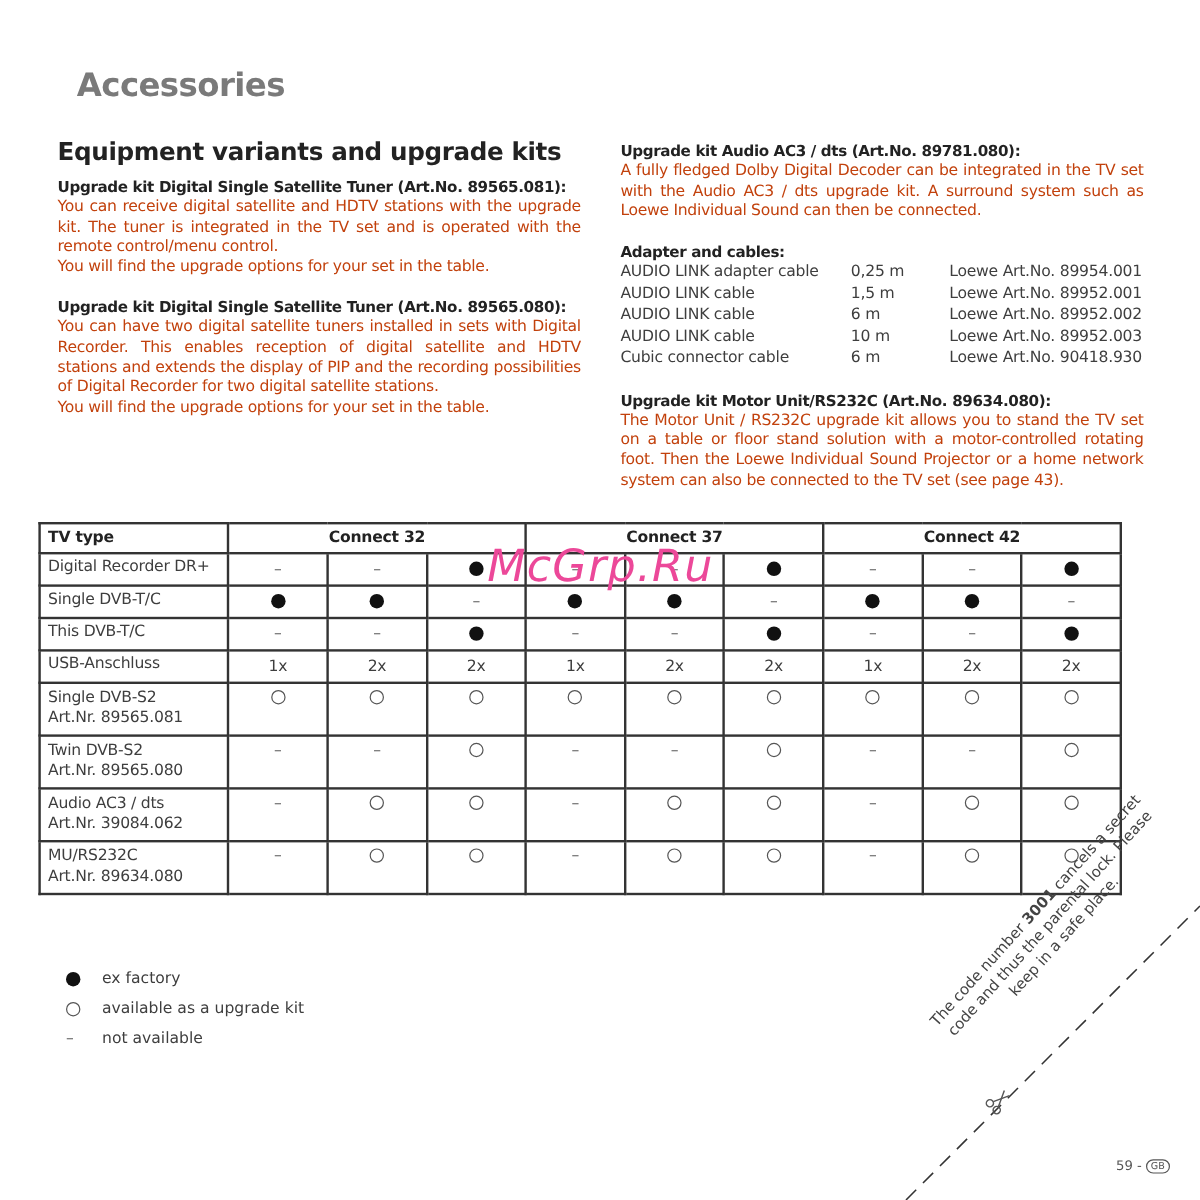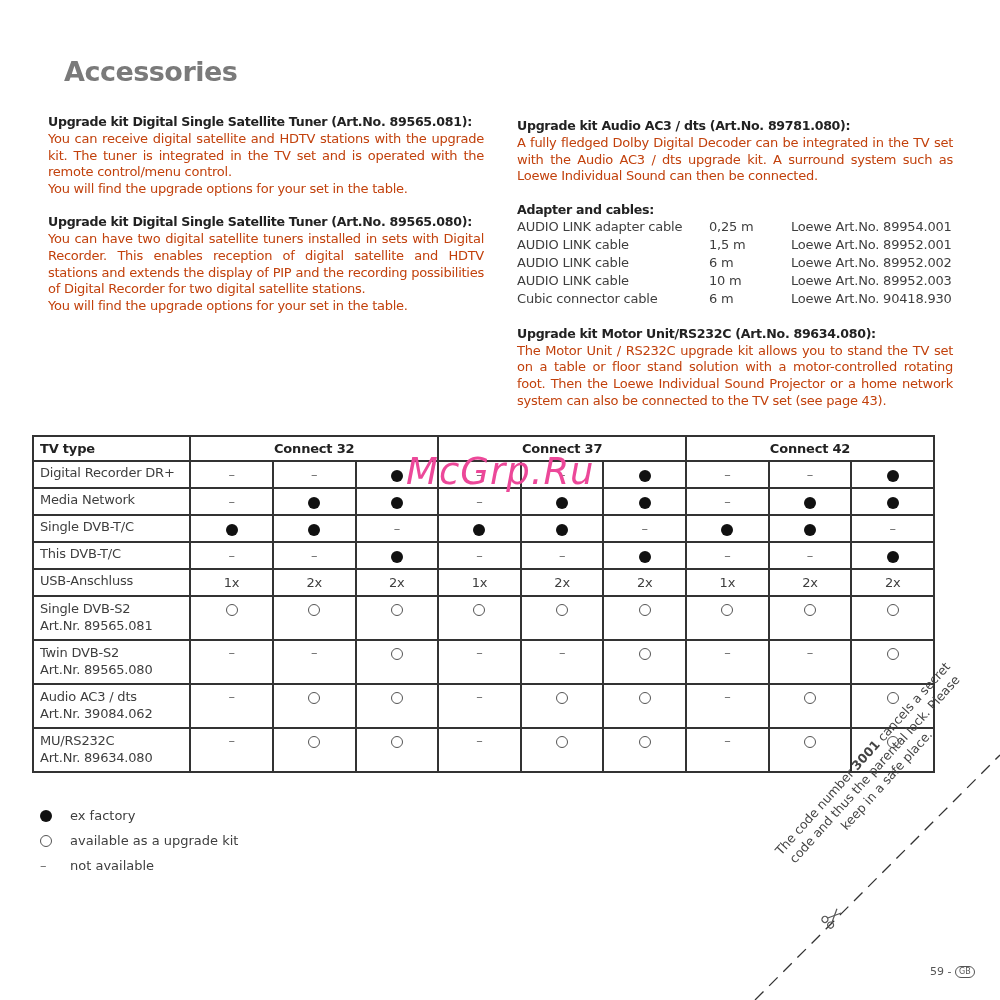--- a/index.html
+++ b/index.html
@@ -27,41 +27,42 @@
   table.grid td.label { text-align: left; padding-left: 6px; vertical-align: top; padding-top: 3px; }
   table.grid td.cell { text-align: center; width: 80px; }
   table.grid tr.single td { height: 22px; }
   table.grid tr.double td { height: 38px; }
   table.grid tr.double td.cell { vertical-align: top; padding-top: 4px; }
   table.grid tr.double td.label { line-height: 17px; }
   .dot { display: inline-block; width: 12px; height: 12px; border-radius: 50%; background: #111; vertical-align: middle; }
   .ring { display: inline-block; width: 10px; height: 10px; border-radius: 50%; border: 1.2px solid #555; vertical-align: middle; }
   .dash { display: inline-block; color: #666; }
 
-  .legend { position: absolute; left: 40px; top: 803px; font-size: 13px; color: #3e3e3e; }
+  .legend { position: absolute; left: 55px; top: 803px; font-size: 13px; color: #3e3e3e; }
   .legend-row { display: flex; align-items: center; height: 25px; }
   .legend-sym { width: 30px; display: inline-flex; justify-content: flex-start; }
   .legend-row .dot { width: 12px; height: 12px; }
 
   .watermark { position: absolute; left: 406px; top: 450px; font-size: 37px; font-style: italic;
                color: #ec4899; font-family: "DejaVu Sans", sans-serif; letter-spacing: 1px; }
 
   .cutline { position: absolute; left: 0; top: 0; width: 1000px; height: 1000px; pointer-events: none; }
   .notice { position: absolute; left: 770px; top: 850px; width: 260px; transform: rotate(-48deg);
             transform-origin: left top; font-size: 12.5px; line-height: 16px; color: #444; text-align: center; }
   .page-num { position: absolute; left: 930px; top: 965px; font-size: 11px; color: #555; }
   .gb-badge { display: inline-block; border: 1px solid #555; border-radius: 8px; font-size: 8px;
               padding: 0 3px; line-height: 10px; vertical-align: middle; }
 </style>
 </head>
 <body>
 
 <h1 class="page-title">Accessories</h1>
 
 <div class="col col-left">
+  <h2 class="h2">Equipment variants and upgrade kits</h2>
   <div class="block">
     <h3 class="h3">Upgrade kit Digital Single Satellite Tuner (Art.No. 89565.081):</h3>
     <p class="p">You can receive digital satellite and HDTV stations with the upgrade kit. The tuner is integrated in the TV set and is operated with the remote control/menu control.</p>
     <p class="p">You will find the upgrade options for your set in the table.</p>
   </div>
   <div class="block">
     <h3 class="h3">Upgrade kit Digital Single Satellite Tuner (Art.No. 89565.080):</h3>
     <p class="p">You can have two digital satellite tuners installed in sets with Digital Recorder. This enables reception of digital satellite and HDTV stations and extends the display of PIP and the recording possibilities of Digital Recorder for two digital satellite stations.</p>
     <p class="p">You will find the upgrade options for your set in the table.</p>
   </div>
@@ -125,34 +126,20 @@
           <div>Digital Recorder DR+</div>
         </td>
         <td class="cell"><span class="dash">–</span></td>
         <td class="cell"><span class="dash">–</span></td>
         <td class="cell"><span class="dot"></span></td>
         <td class="cell"><span class="dash">–</span></td>
         <td class="cell"><span class="dash">–</span></td>
         <td class="cell"><span class="dot"></span></td>
         <td class="cell"><span class="dash">–</span></td>
         <td class="cell"><span class="dash">–</span></td>
-        <td class="cell"><span class="dot"></span></td>
-      </tr>
-      <tr class="single">
-        <td class="label">
-          <div>Media Network</div>
-        </td>
-        <td class="cell"><span class="dash">–</span></td>
-        <td class="cell"><span class="dot"></span></td>
-        <td class="cell"><span class="dot"></span></td>
-        <td class="cell"><span class="dash">–</span></td>
-        <td class="cell"><span class="dot"></span></td>
-        <td class="cell"><span class="dot"></span></td>
-        <td class="cell"><span class="dash">–</span></td>
-        <td class="cell"><span class="dot"></span></td>
         <td class="cell"><span class="dot"></span></td>
       </tr>
       <tr class="single">
         <td class="label">
           <div>Single DVB-T/C</div>
         </td>
         <td class="cell"><span class="dot"></span></td>
         <td class="cell"><span class="dot"></span></td>
         <td class="cell"><span class="dash">–</span></td>
         <td class="cell"><span class="dot"></span></td>

